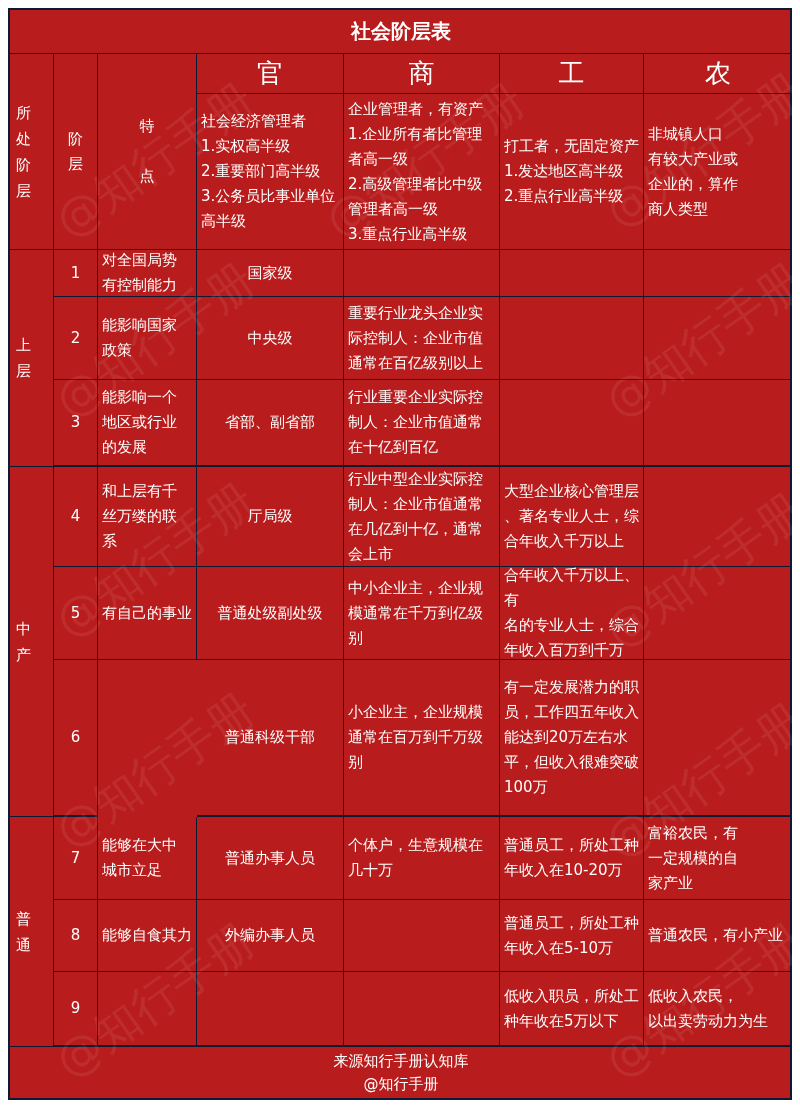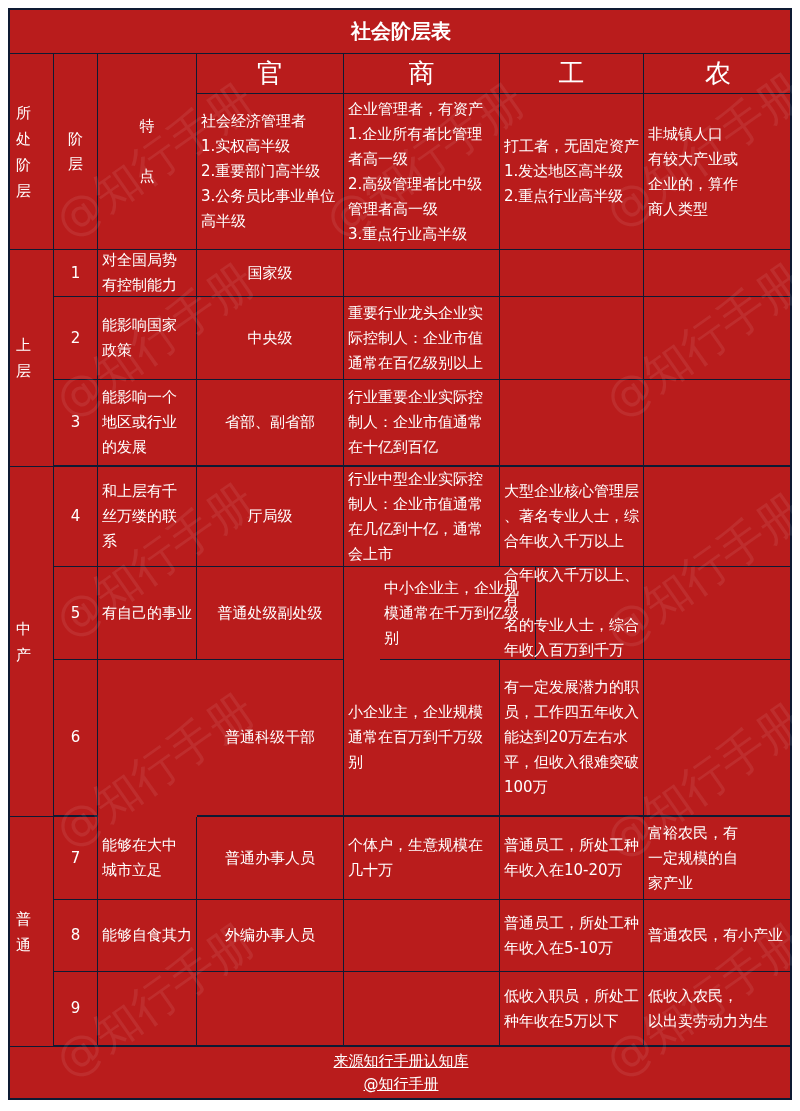--- a/index.html
+++ b/index.html
@@ -117,21 +117,21 @@
 在几亿到十亿，通常
 会上市</div>
   <div class="cell left" style="left:490px;top:457px;width:144px;height:100px;">大型企业核心管理层
 、著名专业人士，综
 合年收入千万以上</div>
   <div class="cell left noright" style="left:634px;top:457px;width:148px;height:100px;"></div>
 
   <div class="cell center" style="left:44px;top:557px;width:44px;height:93px;">5</div>
   <div class="cell left" style="left:88px;top:557px;width:99px;height:93px;">有自己的事业</div>
   <div class="cell center" style="left:187px;top:557px;width:147px;height:93px;">普通处级副处级</div>
-  <div class="cell left" style="left:334px;top:557px;width:156px;height:93px;margin-left:36px;">中小企业主，企业规
+  <div class="cell left" style="left:334px;top:557px;width:156px;height:93px;">中小企业主，企业规
 模通常在千万到亿级
 别</div>
   <div class="cell left" style="left:490px;top:557px;width:144px;height:93px;">合年收入千万以上、有
 名的专业人士，综合
 年收入百万到千万</div>
   <div class="cell left noright" style="left:634px;top:557px;width:148px;height:93px;"></div>
 
   <div class="cell center" style="left:44px;top:650px;width:44px;height:157px;border-bottom-width:2px;">6</div>
   <div class="cell center" style="left:187px;top:650px;width:147px;height:157px;border-bottom-width:2px;">普通科级干部</div>
   <div class="cell left" style="left:334px;top:650px;width:156px;height:157px;border-bottom-width:2px;">小企业主，企业规模
@@ -166,21 +166,21 @@
 
   <div class="cell center" style="left:44px;top:962px;width:44px;height:75px;border-bottom-width:2px;">9</div>
   <div class="cell left" style="left:88px;top:962px;width:99px;height:75px;border-bottom-width:2px;"></div>
   <div class="cell center" style="left:187px;top:962px;width:147px;height:75px;border-bottom-width:2px;"></div>
   <div class="cell left" style="left:334px;top:962px;width:156px;height:75px;border-bottom-width:2px;"></div>
   <div class="cell left" style="left:490px;top:962px;width:144px;height:75px;border-bottom-width:2px;">低收入职员，所处工
 种年收在5万以下</div>
   <div class="cell left noright" style="left:634px;top:962px;width:148px;height:75px;border-bottom-width:2px;">低收入农民，
 以出卖劳动力为生</div>
 
-  <div class="cell footer center" style="left:0;top:1037px;width:782px;height:51px;text-decoration:underline;">
+  <div class="cell footer center" style="left:0;top:1037px;width:782px;height:51px;">
     <span>来源知行手册认知库</span>
     <span>@知行手册</span>
   </div>
 
   <span class="watermark" style="left:30px;top:120px;">@知行手册</span>
   <span class="watermark" style="left:300px;top:120px;">@知行手册</span>
   <span class="watermark" style="left:580px;top:110px;">@知行手册</span>
   <span class="watermark" style="left:30px;top:300px;">@知行手册</span>
   <span class="watermark" style="left:580px;top:300px;">@知行手册</span>
   <span class="watermark" style="left:30px;top:520px;">@知行手册</span>

